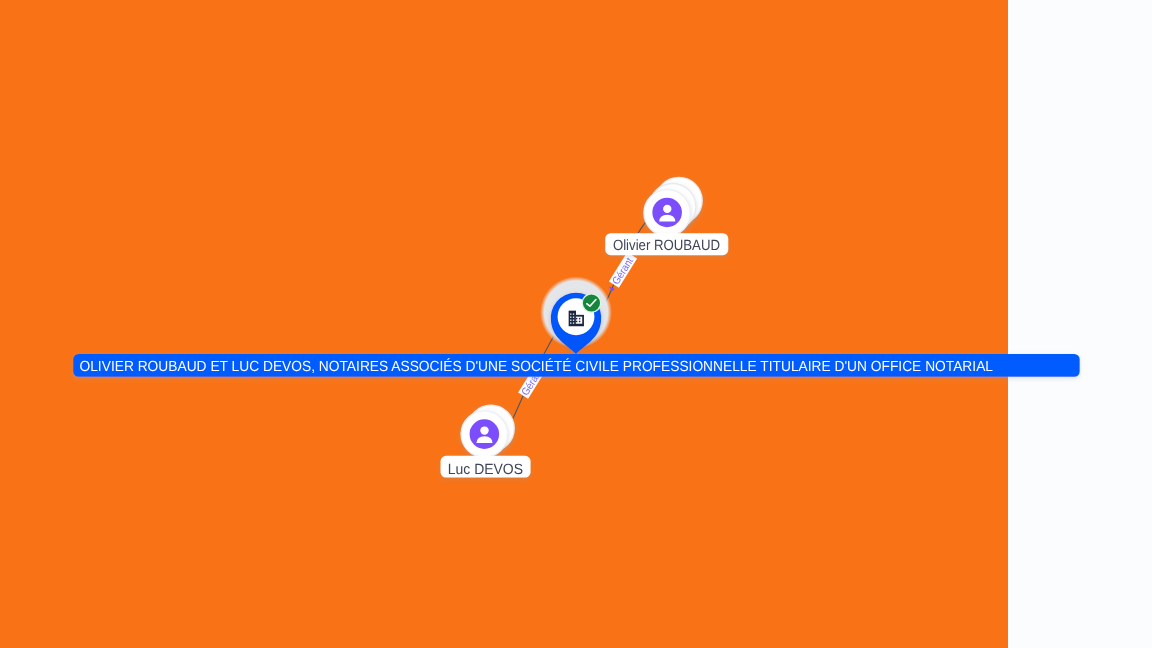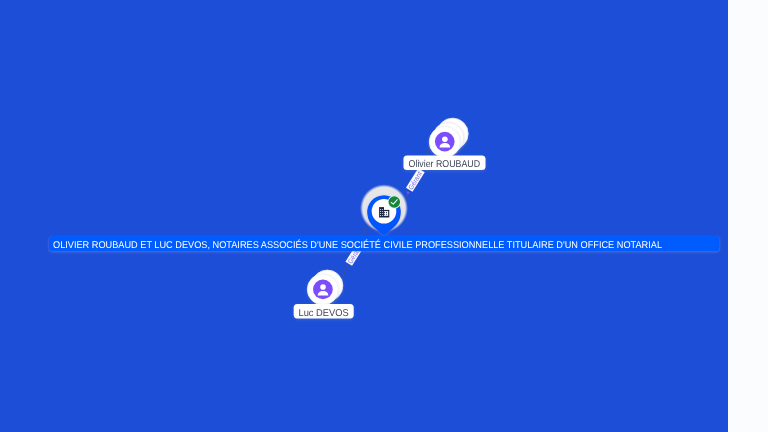--- a/index.html
+++ b/index.html
@@ -1,19 +1,19 @@
 <!DOCTYPE html>
 <html><head>
 <meta charset="utf-8">
 <title>Graph</title>
 <style>
   html,body{margin:0;padding:0;}
   body{width:768px;height:432px;overflow:hidden;background:#fbfcfe;
        font-family:"Liberation Sans",sans-serif;-webkit-font-smoothing:antialiased;}
-  #stage{position:relative;width:728px;height:432px;background:#1d4ed8;text-align:right;}
+  #stage{position:relative;width:672px;height:432px;background:#f97316;text-align:right;}
   svg#graph{position:absolute;left:0;top:0;width:768px;height:432px;display:block;}
   text{-webkit-font-smoothing:antialiased;text-rendering:geometricPrecision;opacity:0.999;}
   .edge-path{fill:none;stroke:#4e5466;stroke-width:0.75;}
   .edge-label{font-family:"Liberation Sans",sans-serif;font-size:7.1px;fill:#7b6ef0;
               }
   .node-name{font-family:"Liberation Sans",sans-serif;font-size:9.9px;fill:#3f4558;}
   .company-label-text{font-family:"Liberation Sans",sans-serif;font-size:9.8px;fill:#ffffff;}
 </style>
 </head>
 <body>

